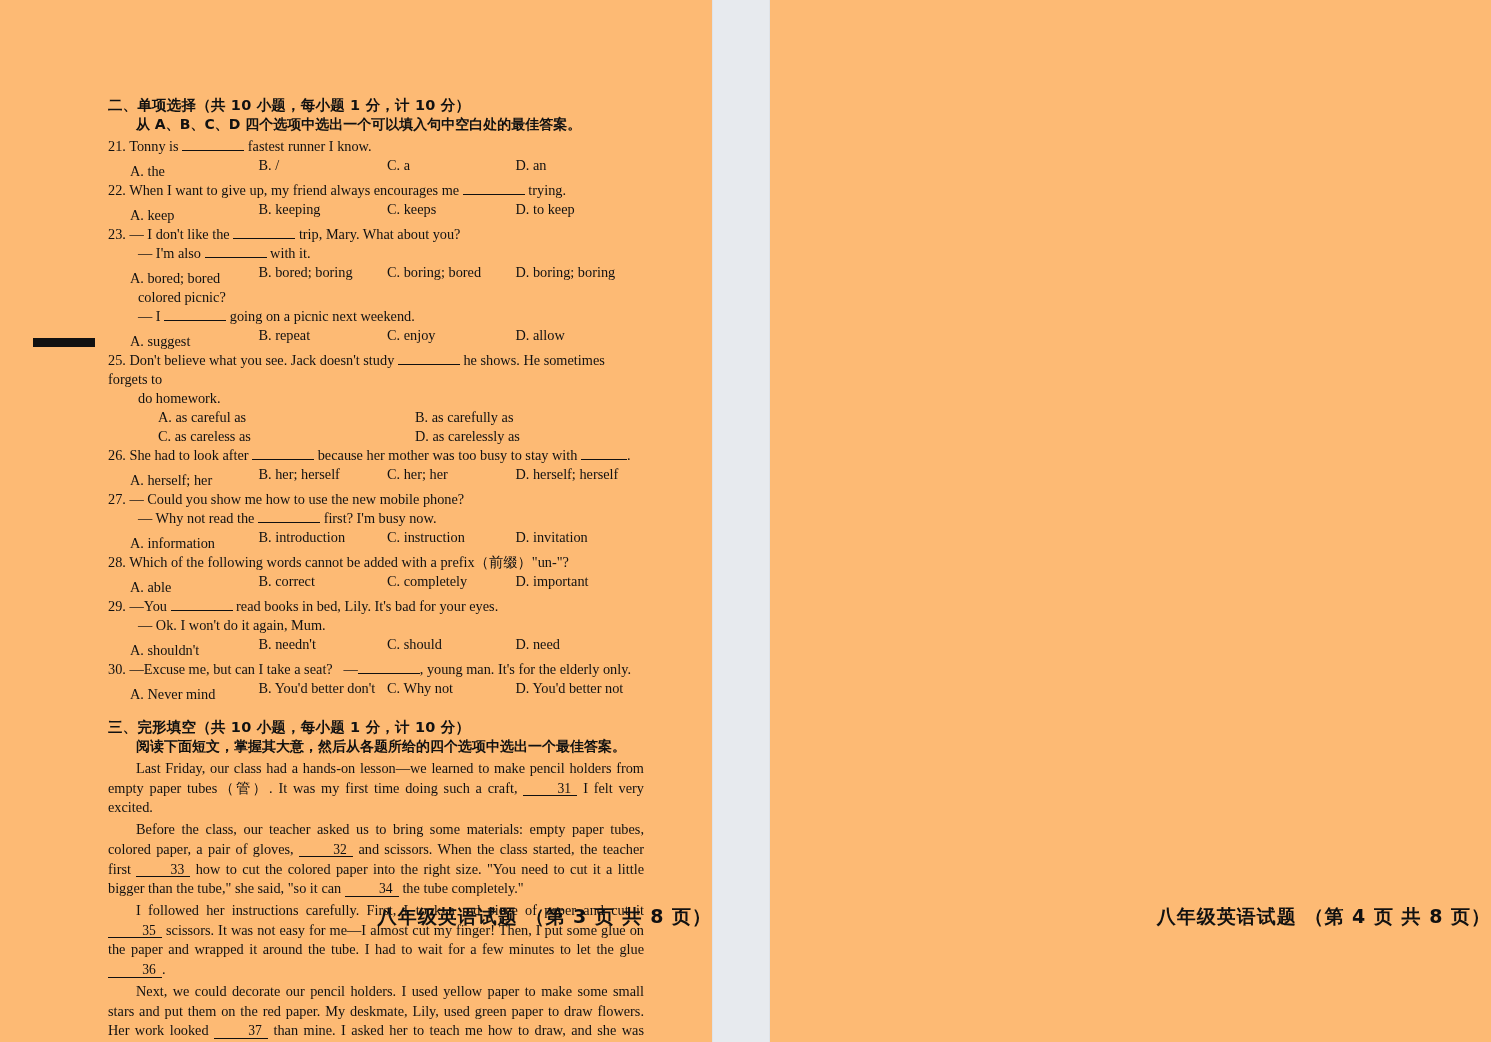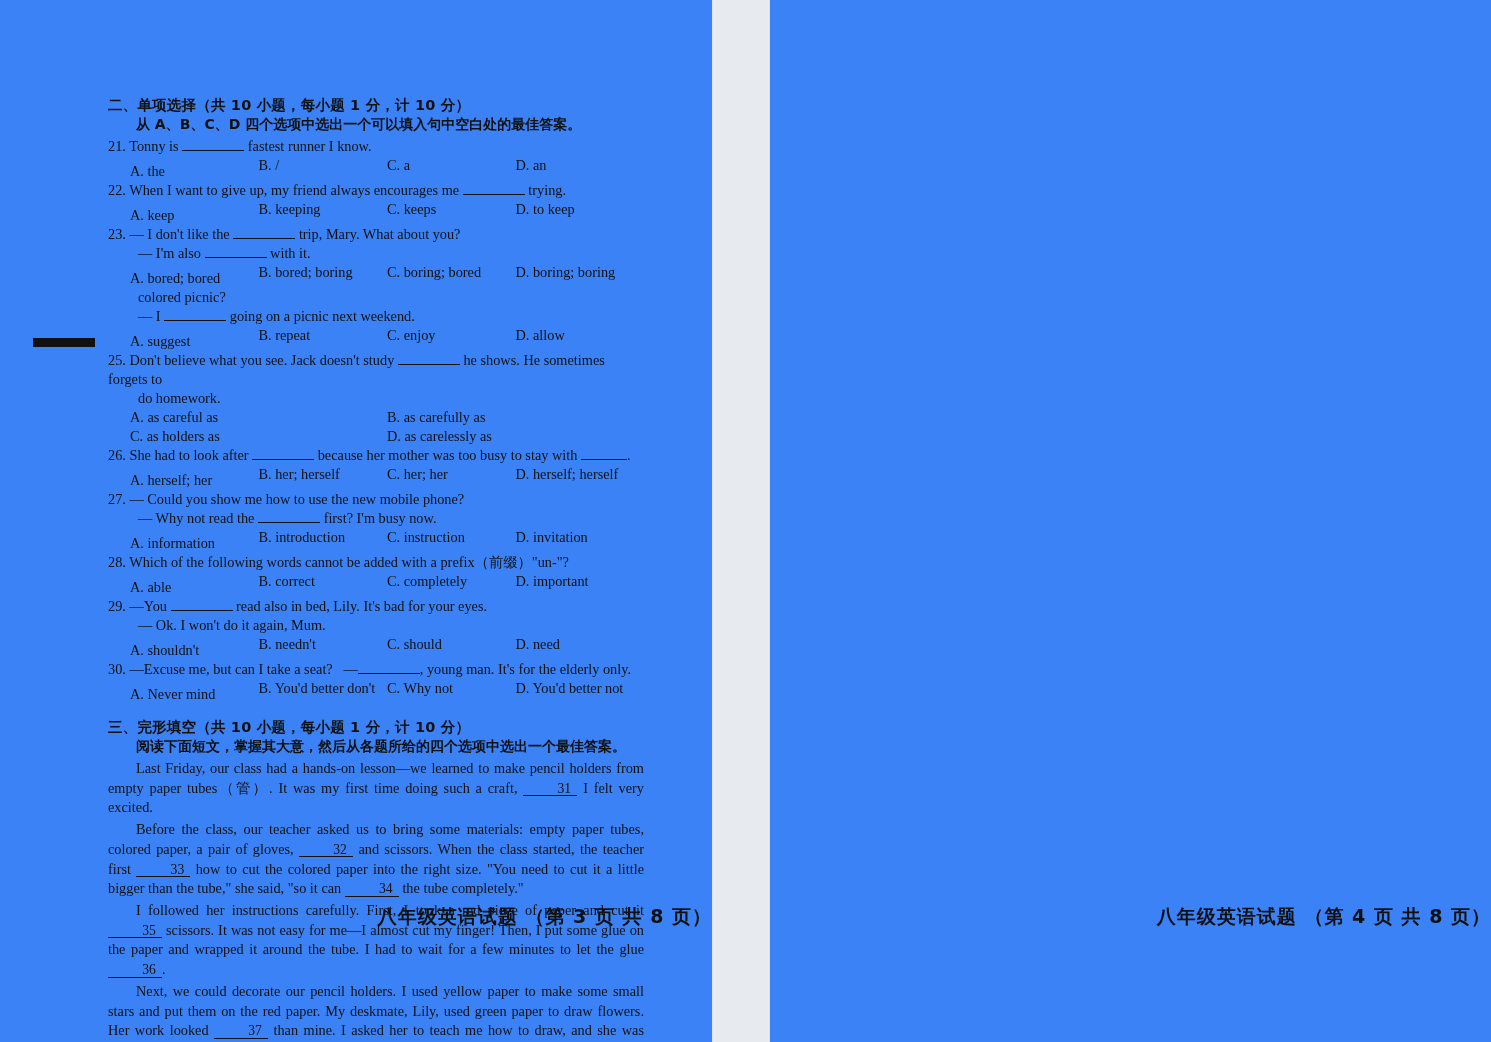--- a/index.html
+++ b/index.html
@@ -15,21 +15,21 @@
     position: relative;
     overflow: hidden;
   }
   .scan {
     position: absolute;
     inset: 0;
     display: flex;
   }
   .page {
     position: relative;
-    background: #3b82f6;
+    background: #fdba74;
     height: 100%;
   }
   .page-left  { width: 712px; }
   .gutter     { width: 56px; background: #e7eaee; border-left: 1px solid #dfe3e8; border-right: 1px solid #dfe3e8; }
   .page-right { flex: 1; }
 
   .col {
     position: absolute;
     top: 0;
   }
@@ -56,21 +56,21 @@
   .q-stem { display: block; text-indent: 0; }
   .q-cont { display: block; padding-left: 30px; }
   .opts {
     display: flex;
     font-size: 14.3px;
     line-height: 1.33;
     padding-left: 22px;
   }
   .opts.four > span { width: 25%; }
   .opts.four > span:first-child { width: 25%; margin-top: 6px; }
-  .opts.two > span { width: 50%; }
+  .opts.two > span { width: 50%; margin-left: 28px; }
   .opts.two > span:first-child { width: 50%; }
   .blank {
     display: inline-block;
     border-bottom: 1px solid #111;
     min-width: 62px;
     vertical-align: baseline;
   }
   .blank.sm { min-width: 46px; }
 
   .para {
@@ -193,21 +193,21 @@
           <span class="blank"></span>
           <span>he shows. He sometimes forgets to</span>
         </span>
         <span class="q-cont">do homework.</span>
       </div>
       <div class="opts two">
         <span>A. as careful as</span>
         <span>B. as carefully as</span>
       </div>
       <div class="opts two">
-        <span>C. as holders as</span>
+        <span>C. as careless as</span>
         <span>D. as carelessly as</span>
       </div>
 
       <div class="q">
         <span class="q-stem">
           <span>26.</span>
           <span>She had to look after</span>
           <span class="blank"></span>
           <span>because her mother was too busy to stay with</span>
           <span class="blank sm"></span><span>.</span>
@@ -249,21 +249,21 @@
         <span>B. correct</span>
         <span>C. completely</span>
         <span>D. important</span>
       </div>
 
       <div class="q">
         <span class="q-stem">
           <span>29.</span>
           <span>—You</span>
           <span class="blank"></span>
-          <span>read also in bed, Lily. It's bad for your eyes.</span>
+          <span>read books in bed, Lily. It's bad for your eyes.</span>
         </span>
         <span class="q-cont">— Ok. I won't do it again, Mum.</span>
       </div>
       <div class="opts four">
         <span>A. shouldn't</span>
         <span>B. needn't</span>
         <span>C. should</span>
         <span>D. need</span>
       </div>
 

